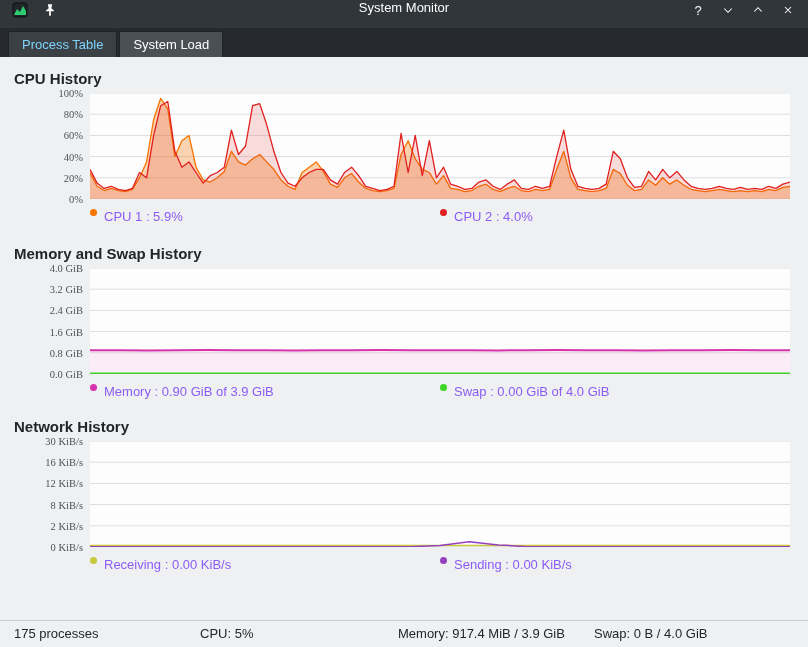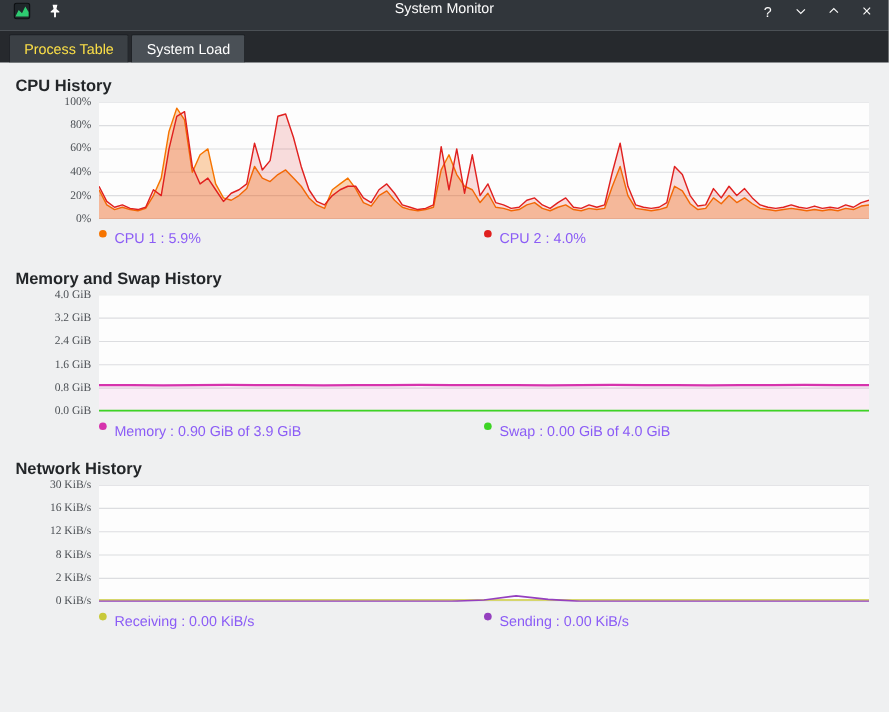--- a/index.html
+++ b/index.html
@@ -14,21 +14,21 @@
   .titlebar .tb-controls{width:190px;display:flex;justify-content:flex-end;align-items:center;gap:10px;}
   .tb-btn{width:20px;height:20px;display:flex;align-items:center;justify-content:center;color:#fcfcfc;font-size:13px;}
   .tb-btn svg{display:block;}
 
   
   .menubar{height:31px;background:#31363b;border-bottom:1px solid #1d2023;display:flex;align-items:center;padding:0 6px;flex:0 0 auto;}
   .menu-item{color:#eff0f1;font-size:13px;padding:0 11px;height:26px;line-height:26px;border-radius:2px;}
 
   
   .tabstrip{height:29px;background:#26292d;display:flex;align-items:flex-end;padding:3px 0 0 8px;gap:2px;flex:0 0 auto;}
-  .tab{height:26px;padding:0 13px;font-size:13px;display:flex;align-items:center;background:#3b4045;color:#fde047;border:1px solid #1f2226;border-bottom:none;border-radius:2px 2px 0 0;}
+  .tab{height:26px;padding:0 13px;font-size:13px;display:flex;align-items:center;background:#3b4045;color:#7dd3fc;border:1px solid #1f2226;border-bottom:none;border-radius:2px 2px 0 0;}
   .tab.active{background:#4a5056;color:#ffffff;}
 
   
   .content{flex:1;background:#eff0f1;overflow:hidden;}
   .section h2{font-size:15px;font-weight:bold;color:#232629;margin:13px 0 6px 14px;}
   .section.mem h2{margin-top:20px;}
   .section.net h2{margin-top:18px;}
   .chart-row{display:flex;margin:0 18px 0 14px;height:106px;font-family:Liberation Serif, serif;}
   .y-axis{width:76px;position:relative;flex:0 0 auto;font-size:10.5px;color:#4d5156;}
   .y-axis .tick{position:absolute;right:7px;transform:translateY(-50%);white-space:nowrap;}
@@ -203,14 +203,20 @@
         </div>
         <div class="legend-item">
           <span class="dot" style="background: rgb(149, 64, 191);"></span>
           <span>Sending : 0.00 KiB/s</span>
         </div>
       </div>
     </div>
 
   </div>
 
+  <div class="statusbar">
+    <span class="sb-processes">175 processes</span>
+    <span class="sb-cpu">CPU: 5%</span>
+    <span class="sb-memory">Memory: 917.4 MiB / 3.9 GiB</span>
+    <span class="sb-swap">Swap: 0 B / 4.0 GiB</span>
+  </div>
 
 </div>
 
 </body></html>

